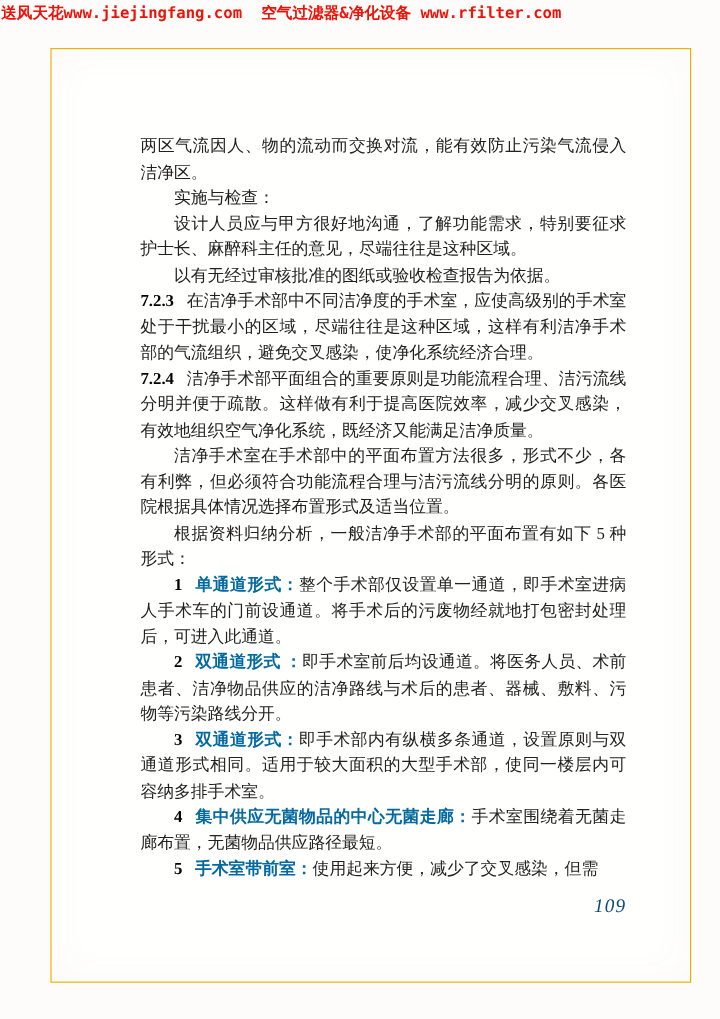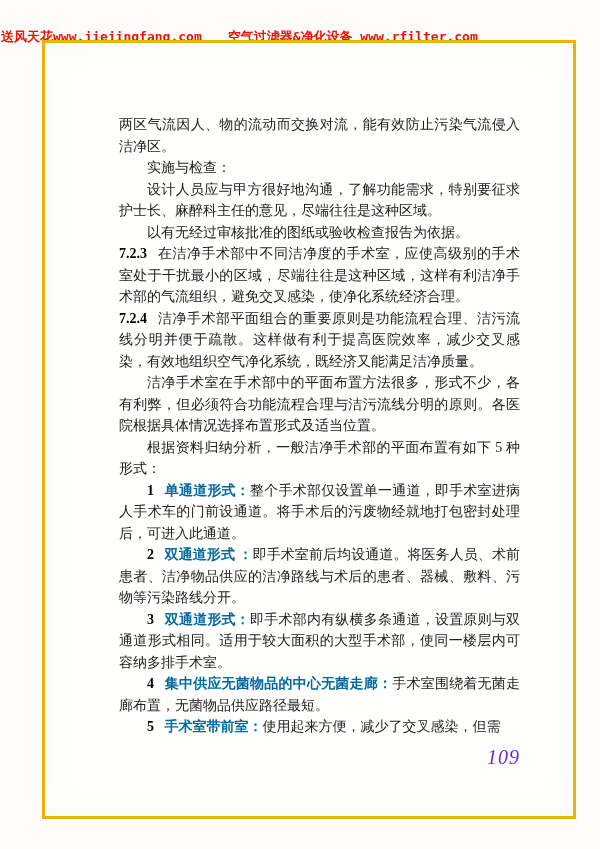--- a/index.html
+++ b/index.html
@@ -15,37 +15,36 @@
     position: relative;
     width: 600px;
     height: 849px;
   }
   
   .wm-header {
     position: absolute;
     top: 2px;
     left: 1px;
     display: flex;
-    gap: 26px;
+    gap: 16px;
     font-family: "DejaVu Sans Mono", "Liberation Mono", monospace;
     font-size: 13px;
     font-weight: bold;
     letter-spacing: 0px;
     white-space: nowrap;
-    margin-top: 26px;
   }
   
   .sheet {
     position: absolute;
     left: 42px;
     top: 40px;
     width: 534px;
     height: 779px;
     background: #fffffe;
-    border: 3px solid #eab308;
+    border: 1px solid #eab308;
     box-shadow: inset 0 0 35px rgba(120,110,90,0.04);
     box-sizing: border-box;
   }
   .textcol {
     position: absolute;
     left: 74px;
     right: 53px;
     top: 71px;
     color: #222120;
     font-size: 14px;
@@ -62,22 +61,22 @@
   }
   .ttl {
     font-weight: bold;
     color: #0369a1;
   }
   .num:empty, .ttl:empty { display: none; margin: 0; }
   .pagenum {
     margin-top: 9px;
     text-align: right;
     font-style: italic;
-    font-size: 20px;
-    color: #6d28d9;
+    font-size: 16px;
+    color: #0c4a6e;
     letter-spacing: 1px;
   }
 </style>
 </head>
 <body>
 
 <div class="canvas">
 
   <div class="wm-header" style="color: rgb(238, 18, 8);">
     <span>送风天花www.jiejingfang.com</span>

